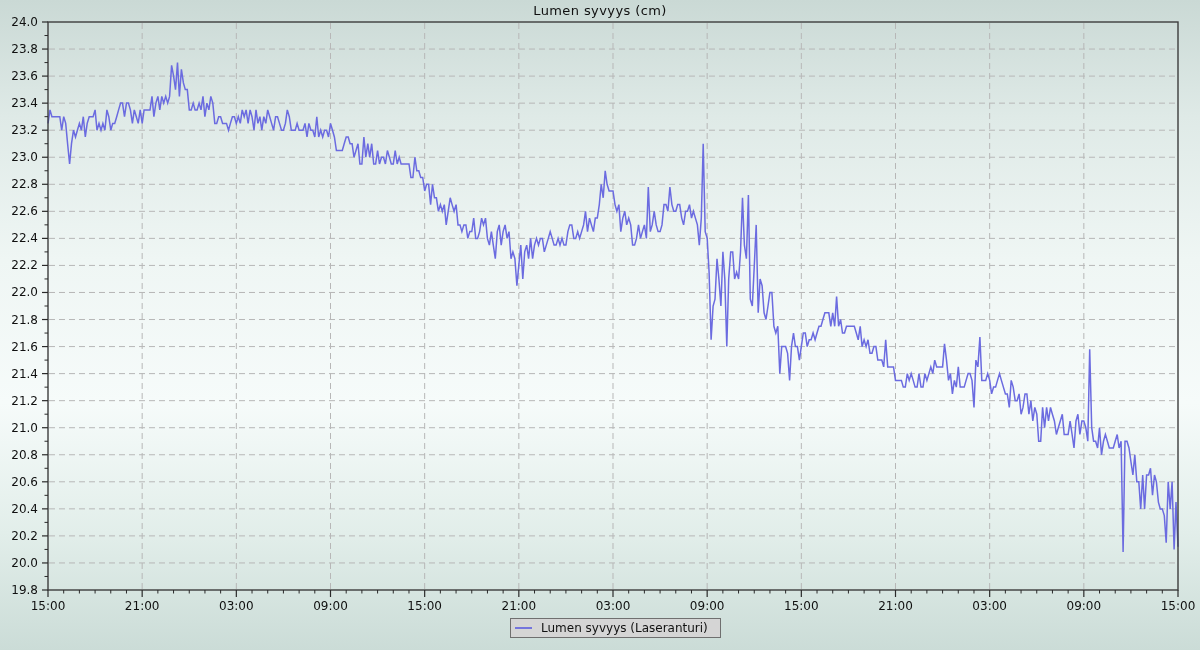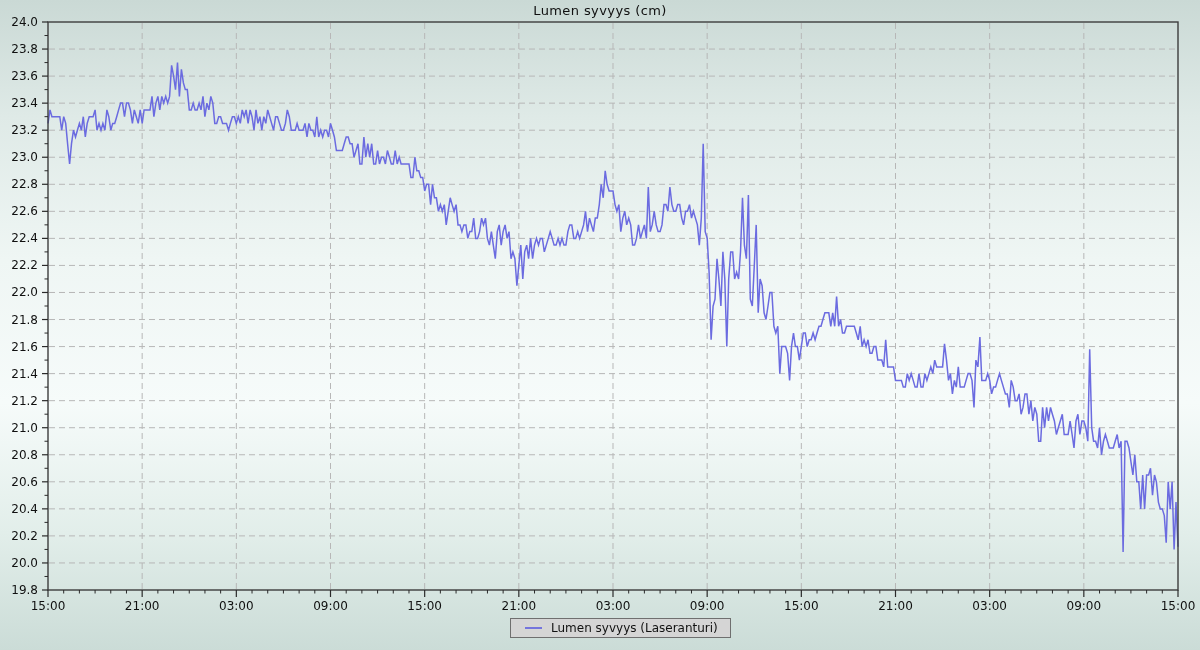--- a/index.html
+++ b/index.html
@@ -10,21 +10,21 @@
   }
   .stage{position:relative;width:1200px;height:650px;}
   #chart{position:absolute;left:0;top:0;}
   .chart-title{
     position:absolute;top:3px;left:0;width:1200px;text-align:center;
     font-size:13px;color:#101010;letter-spacing:0.4px;
   }
   .legend{
     position:absolute;top:618px;left:510px;height:20px;
     display:flex;align-items:center;gap:9px;
-    padding:0 12px 0 14px;box-sizing:border-box;
+    padding:0 12px 0 4px;box-sizing:border-box;
     background:#d5d5d5;border:1px solid #6f6f6f;
   }
   .legend .swatch{display:inline-block;width:17px;height:0;border-top:2px solid #7474dd;}
   .legend .legend-label{font-size:12px;color:#111;white-space:nowrap;}
 </style>
 </head>
 <body>
 
 <div class="stage">
   <svg id="chart" width="1200" height="650" viewBox="0 0 1200 650">

